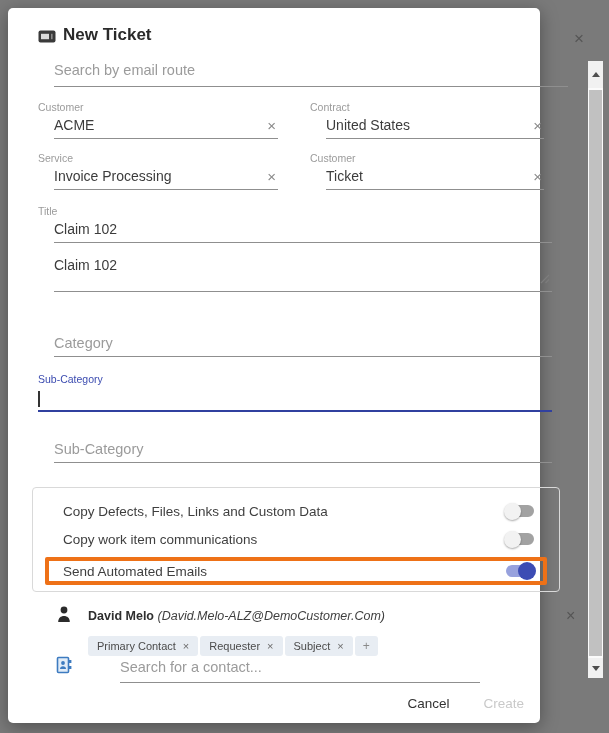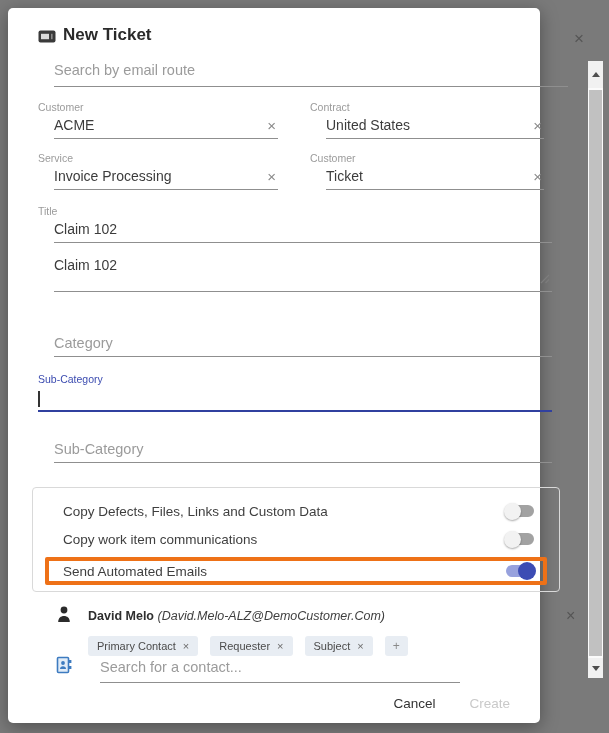--- a/index.html
+++ b/index.html
@@ -57,21 +57,21 @@
   .c-name { font-size:12.5px; color:#2f2f2f; }
   .c-name b { font-weight:700; }
   .c-email { font-style:italic; font-weight:400; color:#3f3f3f; }
   .chip { display:inline-flex; align-items:center; gap:7px; background:#e8edf3;
           border-radius:3px; padding:3px 9px; font-size:11px; color:#4b4b4b; cursor:pointer; }
   .chip .x { color:#6b6b6b; font-size:11px; line-height:1; }
   .chip.add { color:#8a8a8a; padding:3px 8px; font-size:12px; }
   .contact-search input.txt { font-size:14.5px; }
   
   .footer { position:absolute; left:0; bottom:12px; width:100%; display:flex;
-            justify-content:flex-end; gap:34px; padding-right:30px; }
+            justify-content:flex-end; gap:34px; padding-right:16px; }
   .btn { font-size:13.5px; cursor:pointer; background:none; border:none; font-family:inherit; }
   .btn.cancel { color:#333; }
   .btn.create { color:#c9c9c9; }
   
   .sbar { position:absolute; left:580px; top:53px; width:15px; height:617px; background:#fbfbfb; }
   .sbtn { position:absolute; left:0; width:15px; background:#f1f1f1; display:flex;
           align-items:center; justify-content:center; cursor:pointer; }
   .sbtn.up { top:0; height:27px; }
   .sbtn.down { top:597px; height:20px; }
   .tri-up { width:0; height:0; border-left:4px solid transparent; border-right:4px solid transparent; border-bottom:5px solid #4e4e4e; }
@@ -191,21 +191,21 @@
       <circle cx="9" cy="5" r="3.4" fill="#2b2b2b"></circle>
       <path d="M3.2 17 c0-4 2.6-6 5.8-6 s5.8 2 5.8 6 z" fill="#2b2b2b"></path>
     </svg>
   </span>
   <div class="c-name" style="position:absolute; left:80px; top:601px;">
     <b>David Melo</b>
     <span class="c-email">(David.Melo-ALZ@DemoCustomer.Com)</span>
   </div>
   <div style="position:absolute; left:558px; top:599px; font-size:16px; color:#555; cursor:pointer;">×</div>
 
-  <div style="position:absolute; left:80px; top:628px; display:flex; gap:12px;">
+  <div style="position:absolute; left:80px; top:628px; display:flex; gap:2px;">
     <span class="chip">
       <span>Primary Contact</span>
       <span class="x">×</span>
     </span>
     <span class="chip">
       <span>Requester</span>
       <span class="x">×</span>
     </span>
     <span class="chip">
       <span>Subject</span>
@@ -216,21 +216,21 @@
 
   <span style="position:absolute; left:48px; top:648px;">
     <svg width="16" height="18" viewBox="0 0 16 18">
       <rect x="1.5" y="1.5" width="11" height="15" rx="1" fill="#e2edf8" stroke="#3d7bc0" stroke-width="1.6"></rect>
       <circle cx="7" cy="7" r="1.9" fill="#3d7bc0"></circle>
       <path d="M4 13 c0-1.8 1.3-2.7 3-2.7 s3 0.9 3 2.7 z" fill="#3d7bc0"></path>
       <rect x="13" y="4" width="2.4" height="3" fill="#3d7bc0"></rect>
       <rect x="13" y="10" width="2.4" height="3" fill="#3d7bc0"></rect>
     </svg>
   </span>
-  <div class="contact-search uline" style="position:absolute; left:76px; top:650px; width:360px; padding-bottom:6px;">
+  <div class="contact-search uline" style="position:absolute; left:96px; top:650px; width:360px; padding-bottom:6px;">
     <input class="txt" placeholder="Search for a contact..." style="">
   </div>
 
   <div class="footer">
     <button class="btn cancel">Cancel</button>
     <button class="btn create">Create</button>
   </div>
 
   <div class="sbar">
     <div class="sbtn up">

